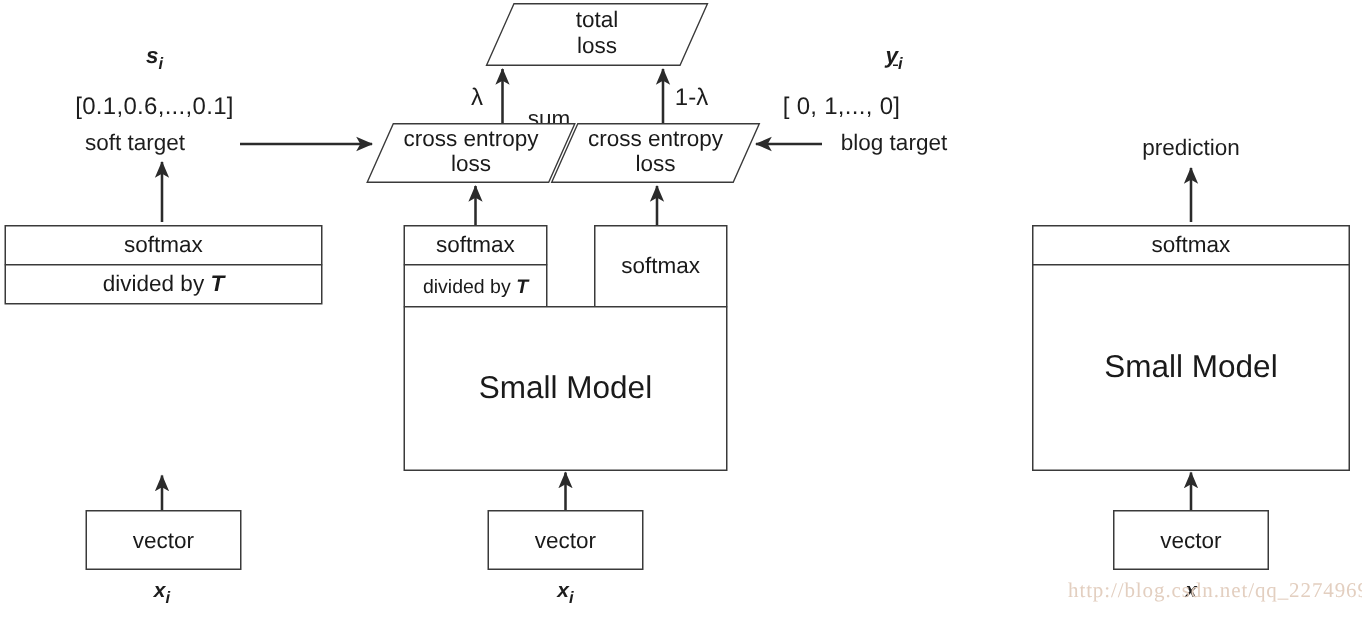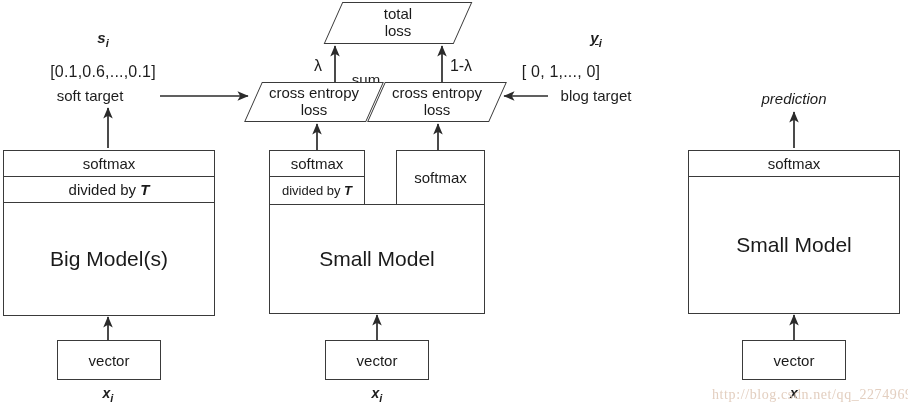--- a/index.html
+++ b/index.html
@@ -150,23 +150,20 @@
 
   <div class="rowbox" style="left:3px;top:150px;width:212px;height:27px;">
     <span>softmax</span>
   </div>
   <div class="rowbox" style="left:3px;top:176px;width:212px;height:27px;">
     <span>
       <span>divided by</span>
       <span class="ital-bold">T</span>
     </span>
   </div>
-  <div class="modelbox" style="left:3px;top:202px;width:212px;height:114px;">
-    <span>Big Model(s)</span>
-  </div>
   <div class="vecbox" style="left:57px;top:340px;width:104px;height:40px;">
     <span>vector</span>
   </div>
   <div class="txt center ital-bold" style="left:108px;top:386px;font-size:14px;">
     <span>x</span><sub style="font-style:italic;font-weight:bold;font-size:11px;">i</sub>
   </div>
 
   <div class="rowbox" style="left:269px;top:150px;width:96px;height:27px;">
     <span>softmax</span>
   </div>
@@ -188,21 +185,21 @@
   <div class="txt center ital-bold" style="left:377px;top:386px;font-size:14px;">
     <span>x</span><sub style="font-style:italic;font-weight:bold;font-size:11px;">i</sub>
   </div>
 
   <div class="txt center ital-bold" style="left:596px;top:30px;font-size:15px;text-decoration:underline;">
     <span>y</span><sub style="font-style:italic;font-weight:bold;font-size:11px;">i</sub>
   </div>
   <div class="txt center small" style="left:561px;top:64px;">[ 0, 1,..., 0]</div>
   <div class="txt center" style="left:596px;top:88px;">blog target</div>
 
-  <div class="txt center" style="left:794px;top:91px;font-style:italic;">prediction</div>
+  <div class="txt center" style="left:794px;top:91px;">prediction</div>
 
   <div class="rowbox" style="left:688px;top:150px;width:212px;height:27px;">
     <span>softmax</span>
   </div>
   <div class="modelbox" style="left:688px;top:176px;width:212px;height:138px;">
     <span>Small Model</span>
   </div>
   <div class="vecbox" style="left:742px;top:340px;width:104px;height:40px;">
     <span>vector</span>
   </div>

